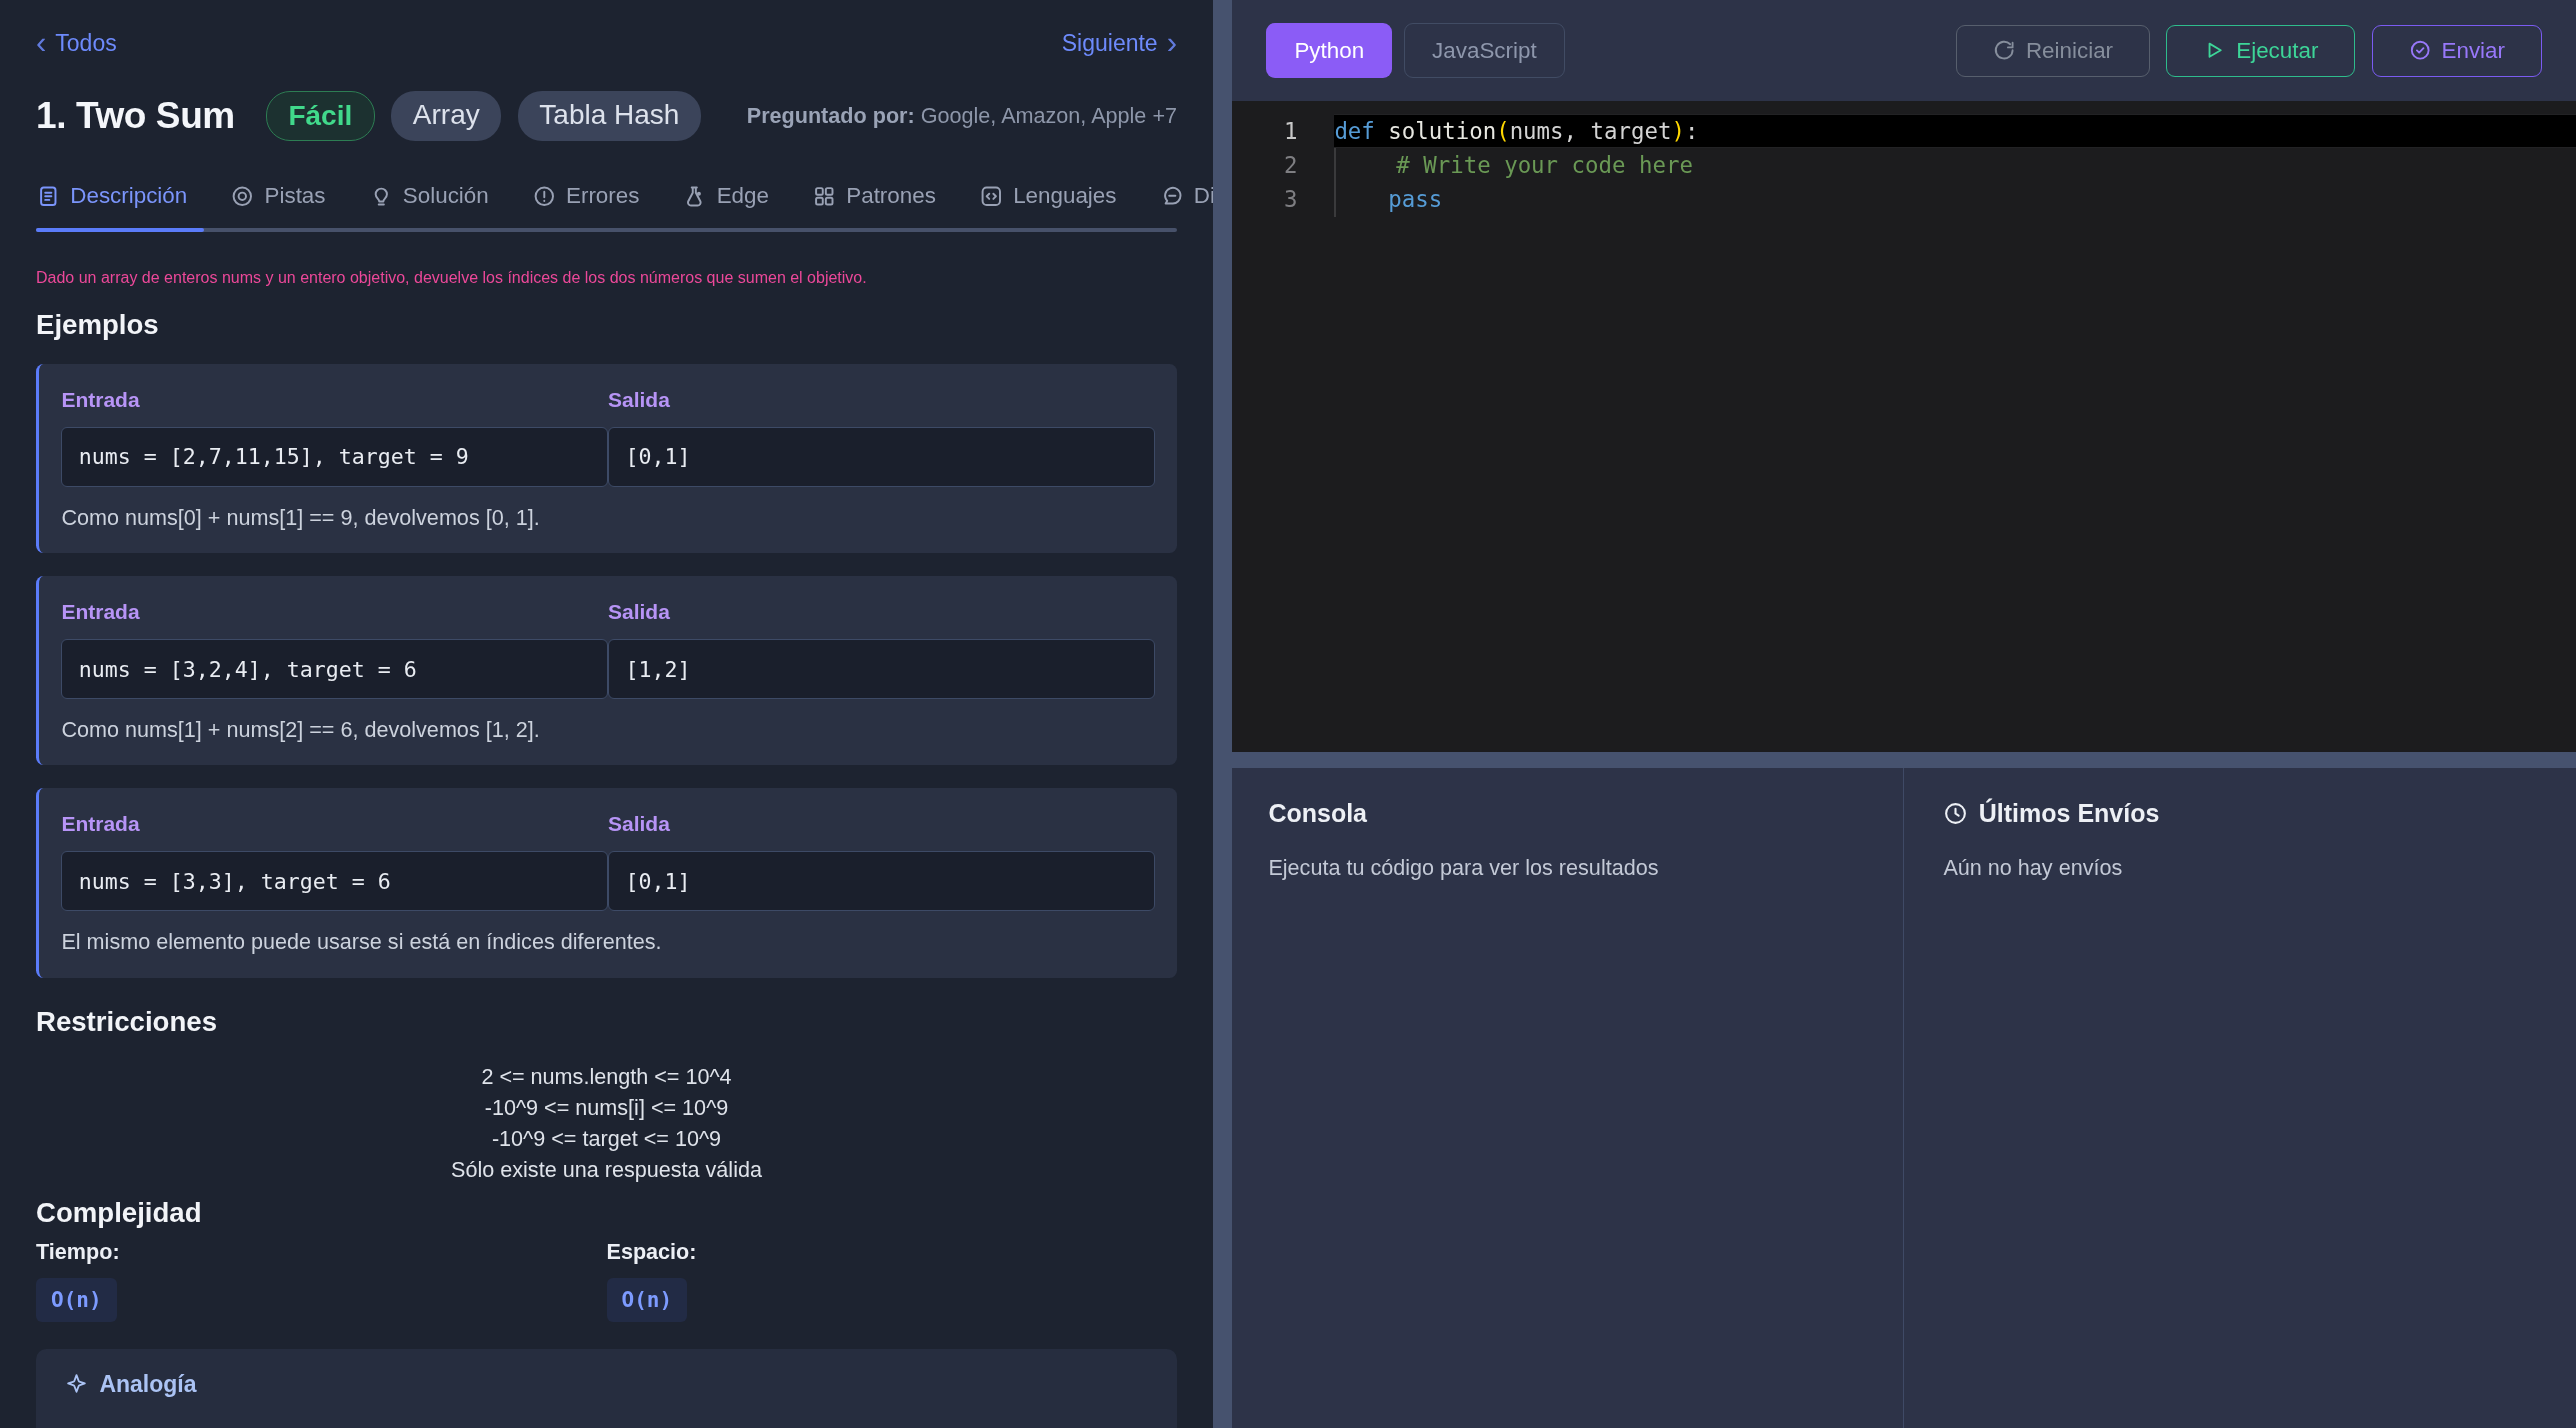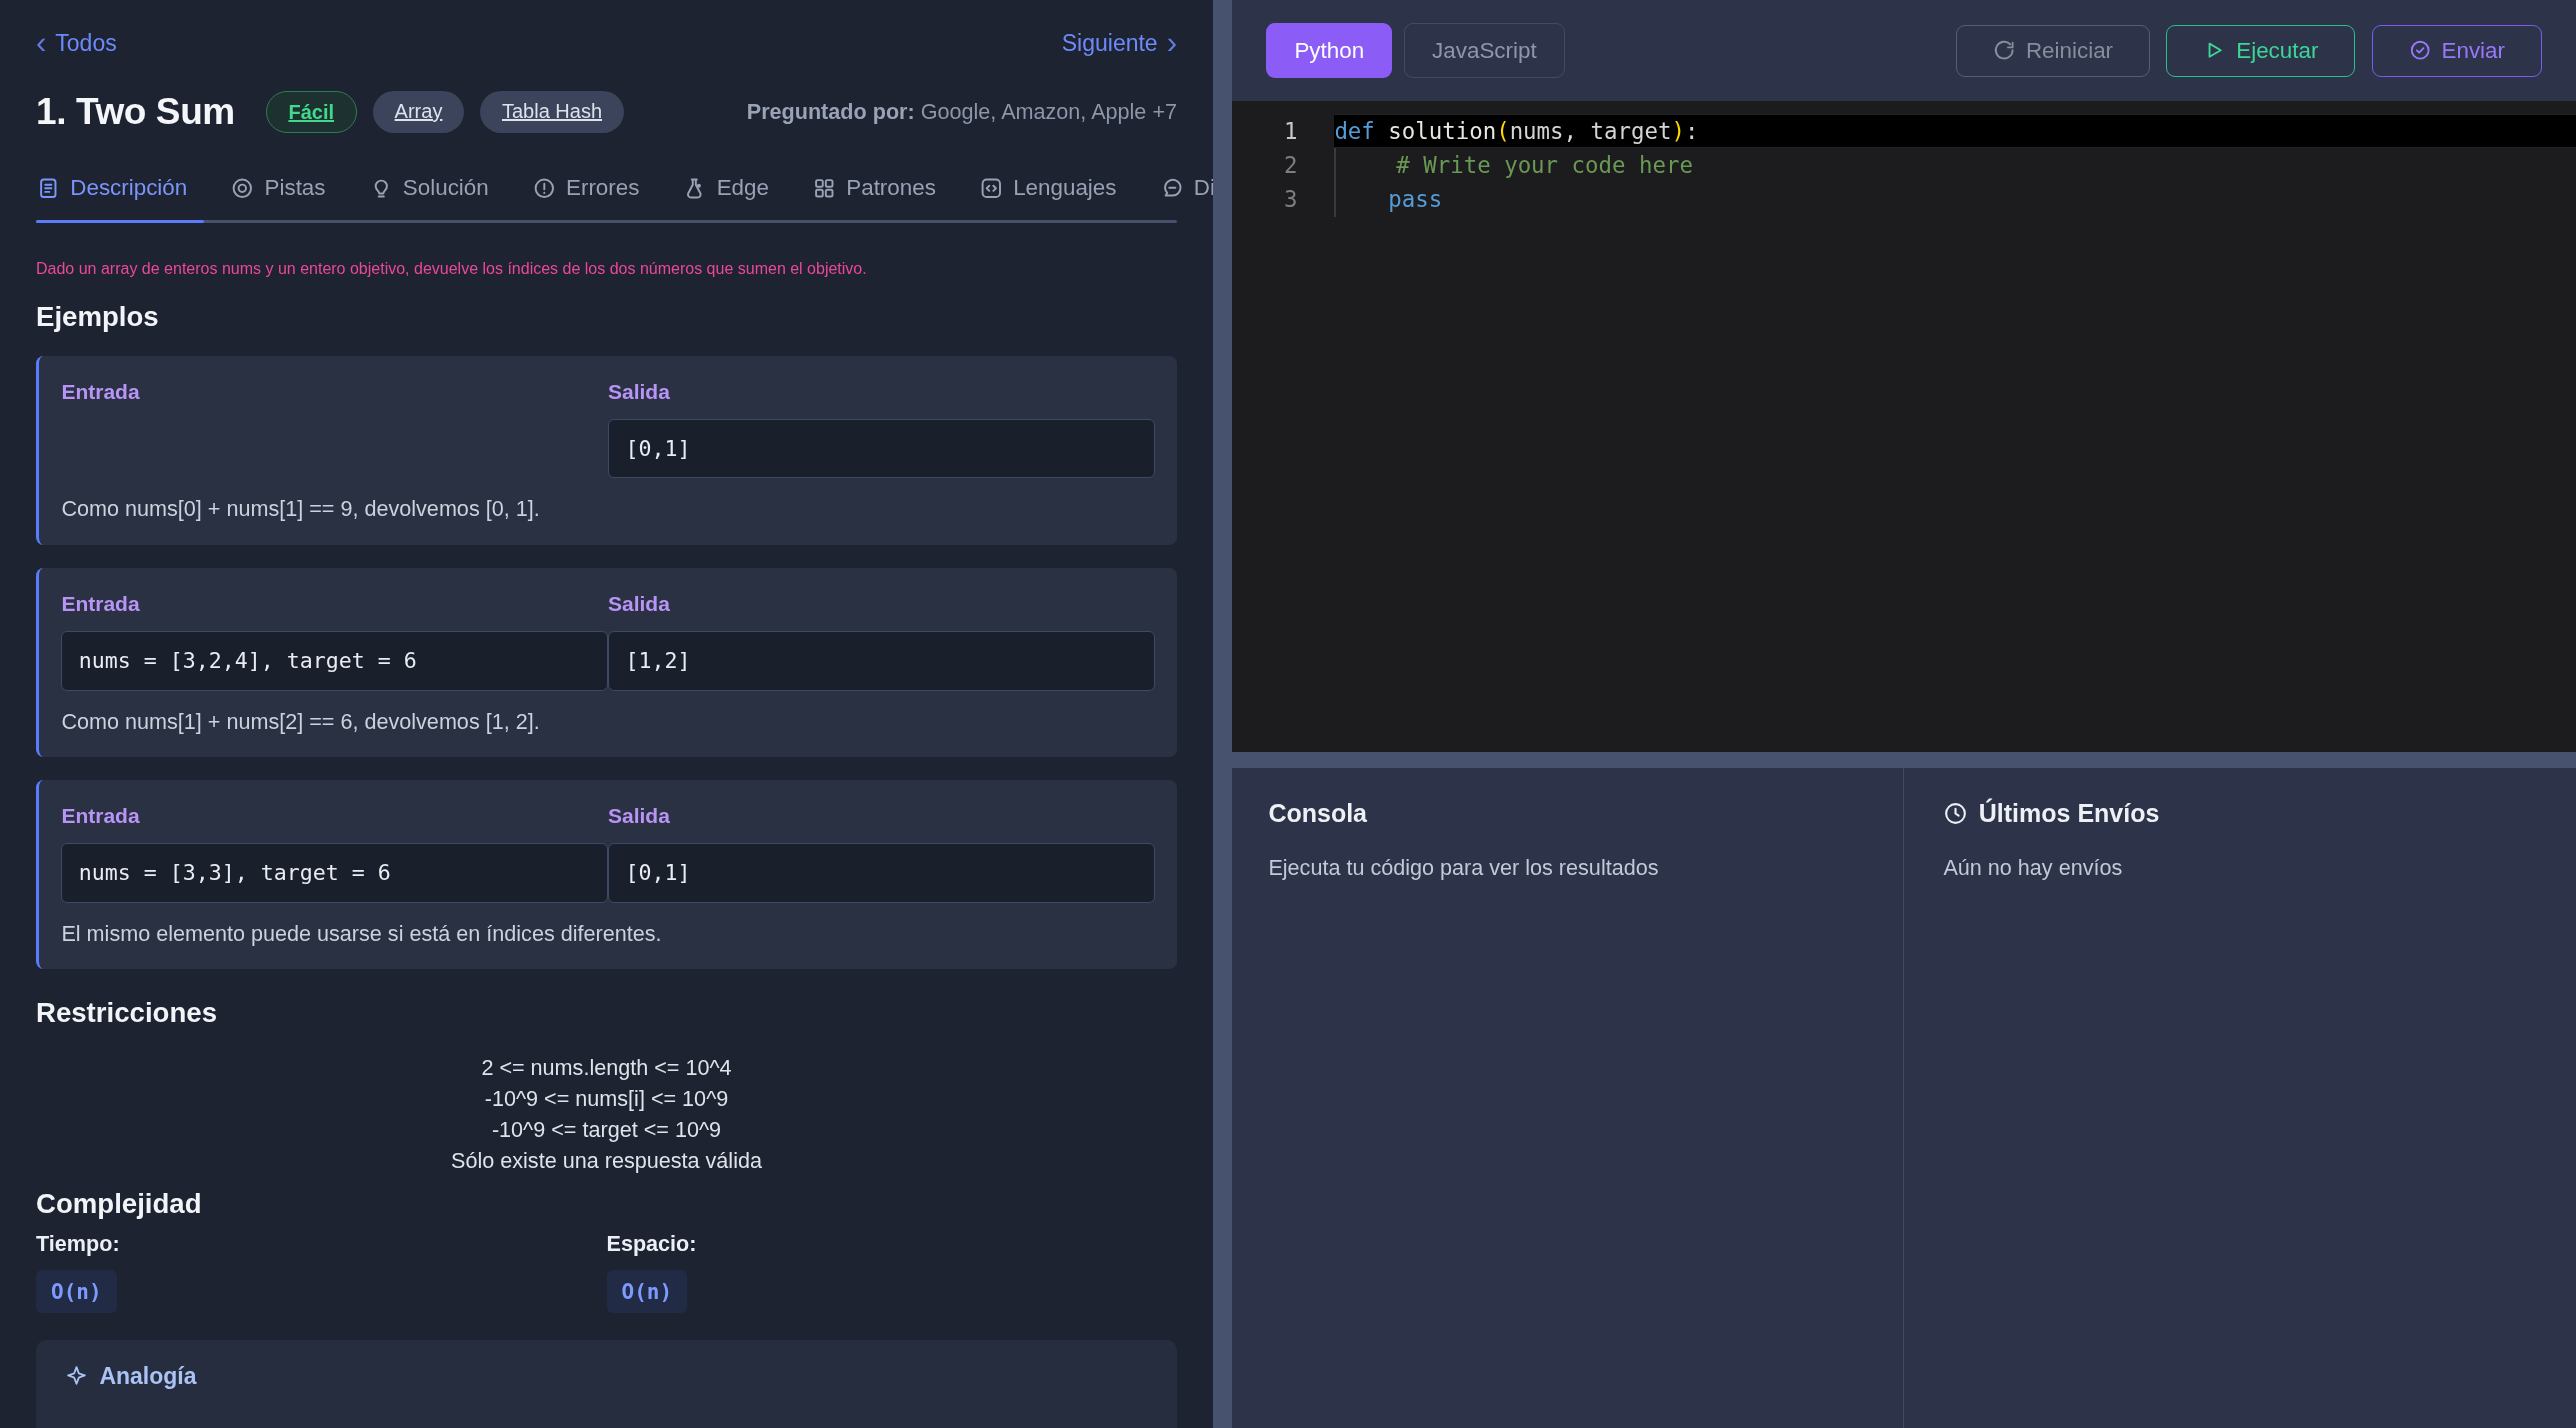--- a/index.html
+++ b/index.html
@@ -9,21 +9,21 @@
   
   .left-panel { flex:0 0 1213px; height:100%; background:#1d2330; padding:0 36px; overflow:hidden; }
 
   .nav-row { display:flex; justify-content:space-between; align-items:center; padding-top:30px; }
   .nav-link { display:flex; align-items:center; gap:9px; font-size:23px; color:#6d8afb; cursor:pointer; }
   .nav-link .chev { font-size:31px; line-height:22.4px; font-weight:400; opacity:.85; }
 
   .title-row { display:flex; align-items:center; margin-top:34px; }
   .page-title { font-size:37px; font-weight:800; color:#f4f6fa; letter-spacing:-0.4px; }
   .badges { display:flex; gap:16.4px; margin-left:31px; }
-  .badge { font-size:20px; padding:8.2px 21.6px; border-radius:24px; white-space:nowrap;text-decoration:underline; }
+  .badge { font-size:28px; padding:8.2px 21.6px; border-radius:24px; white-space:nowrap; }
   .badge-difficulty { color:#41d98b; border:1.5px solid #2d7d53; background:#1c3130; font-weight:600; }
   .badge-tag { color:#dde2ec; background:#3b445a; }
   .asked { margin-left:auto; font-size:21.6px; color:#8d96a9; }
   .asked .asked-label { font-weight:700; color:#9aa3b6; }
 
   .tabs { display:flex; gap:43px; margin-top:42px; }
   .tab { display:flex; align-items:center; gap:9.7px; font-size:22.4px; color:#99a1b4; cursor:pointer; white-space:nowrap; }
   .tab.active { color:#7b95fb; }
   .tab-icon { display:inline-flex; }
   .tab-icon svg { width:24.6px; height:24.6px; }
@@ -204,20 +204,21 @@
     </div>
 
     <p class="description">Dado un array de enteros nums y un entero objetivo, devuelve los índices de los dos números que sumen el objetivo.</p>
 
     <h2 class="section-title examples-title">Ejemplos</h2>
     <div id="examples-list">
         <div class="example-card">
           <div class="example-grid">
             <div>
               <div class="ex-label">Entrada</div>
+              <div class="ex-box">nums = [2,7,11,15], target = 9</div>
             </div>
             <div>
               <div class="ex-label">Salida</div>
               <div class="ex-box">[0,1]</div>
             </div>
           </div>
           <div class="ex-note">Como nums[0] + nums[1] == 9, devolvemos [0, 1].</div>
         </div>
         <div class="example-card">
           <div class="example-grid">

